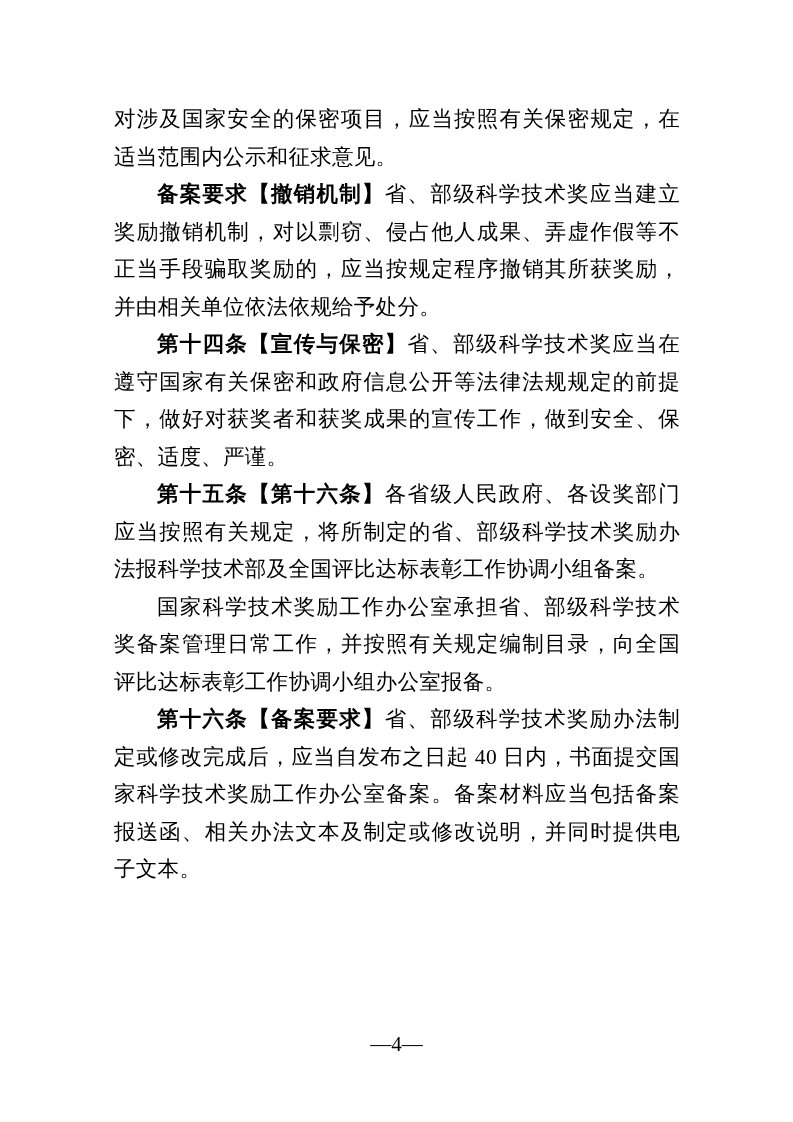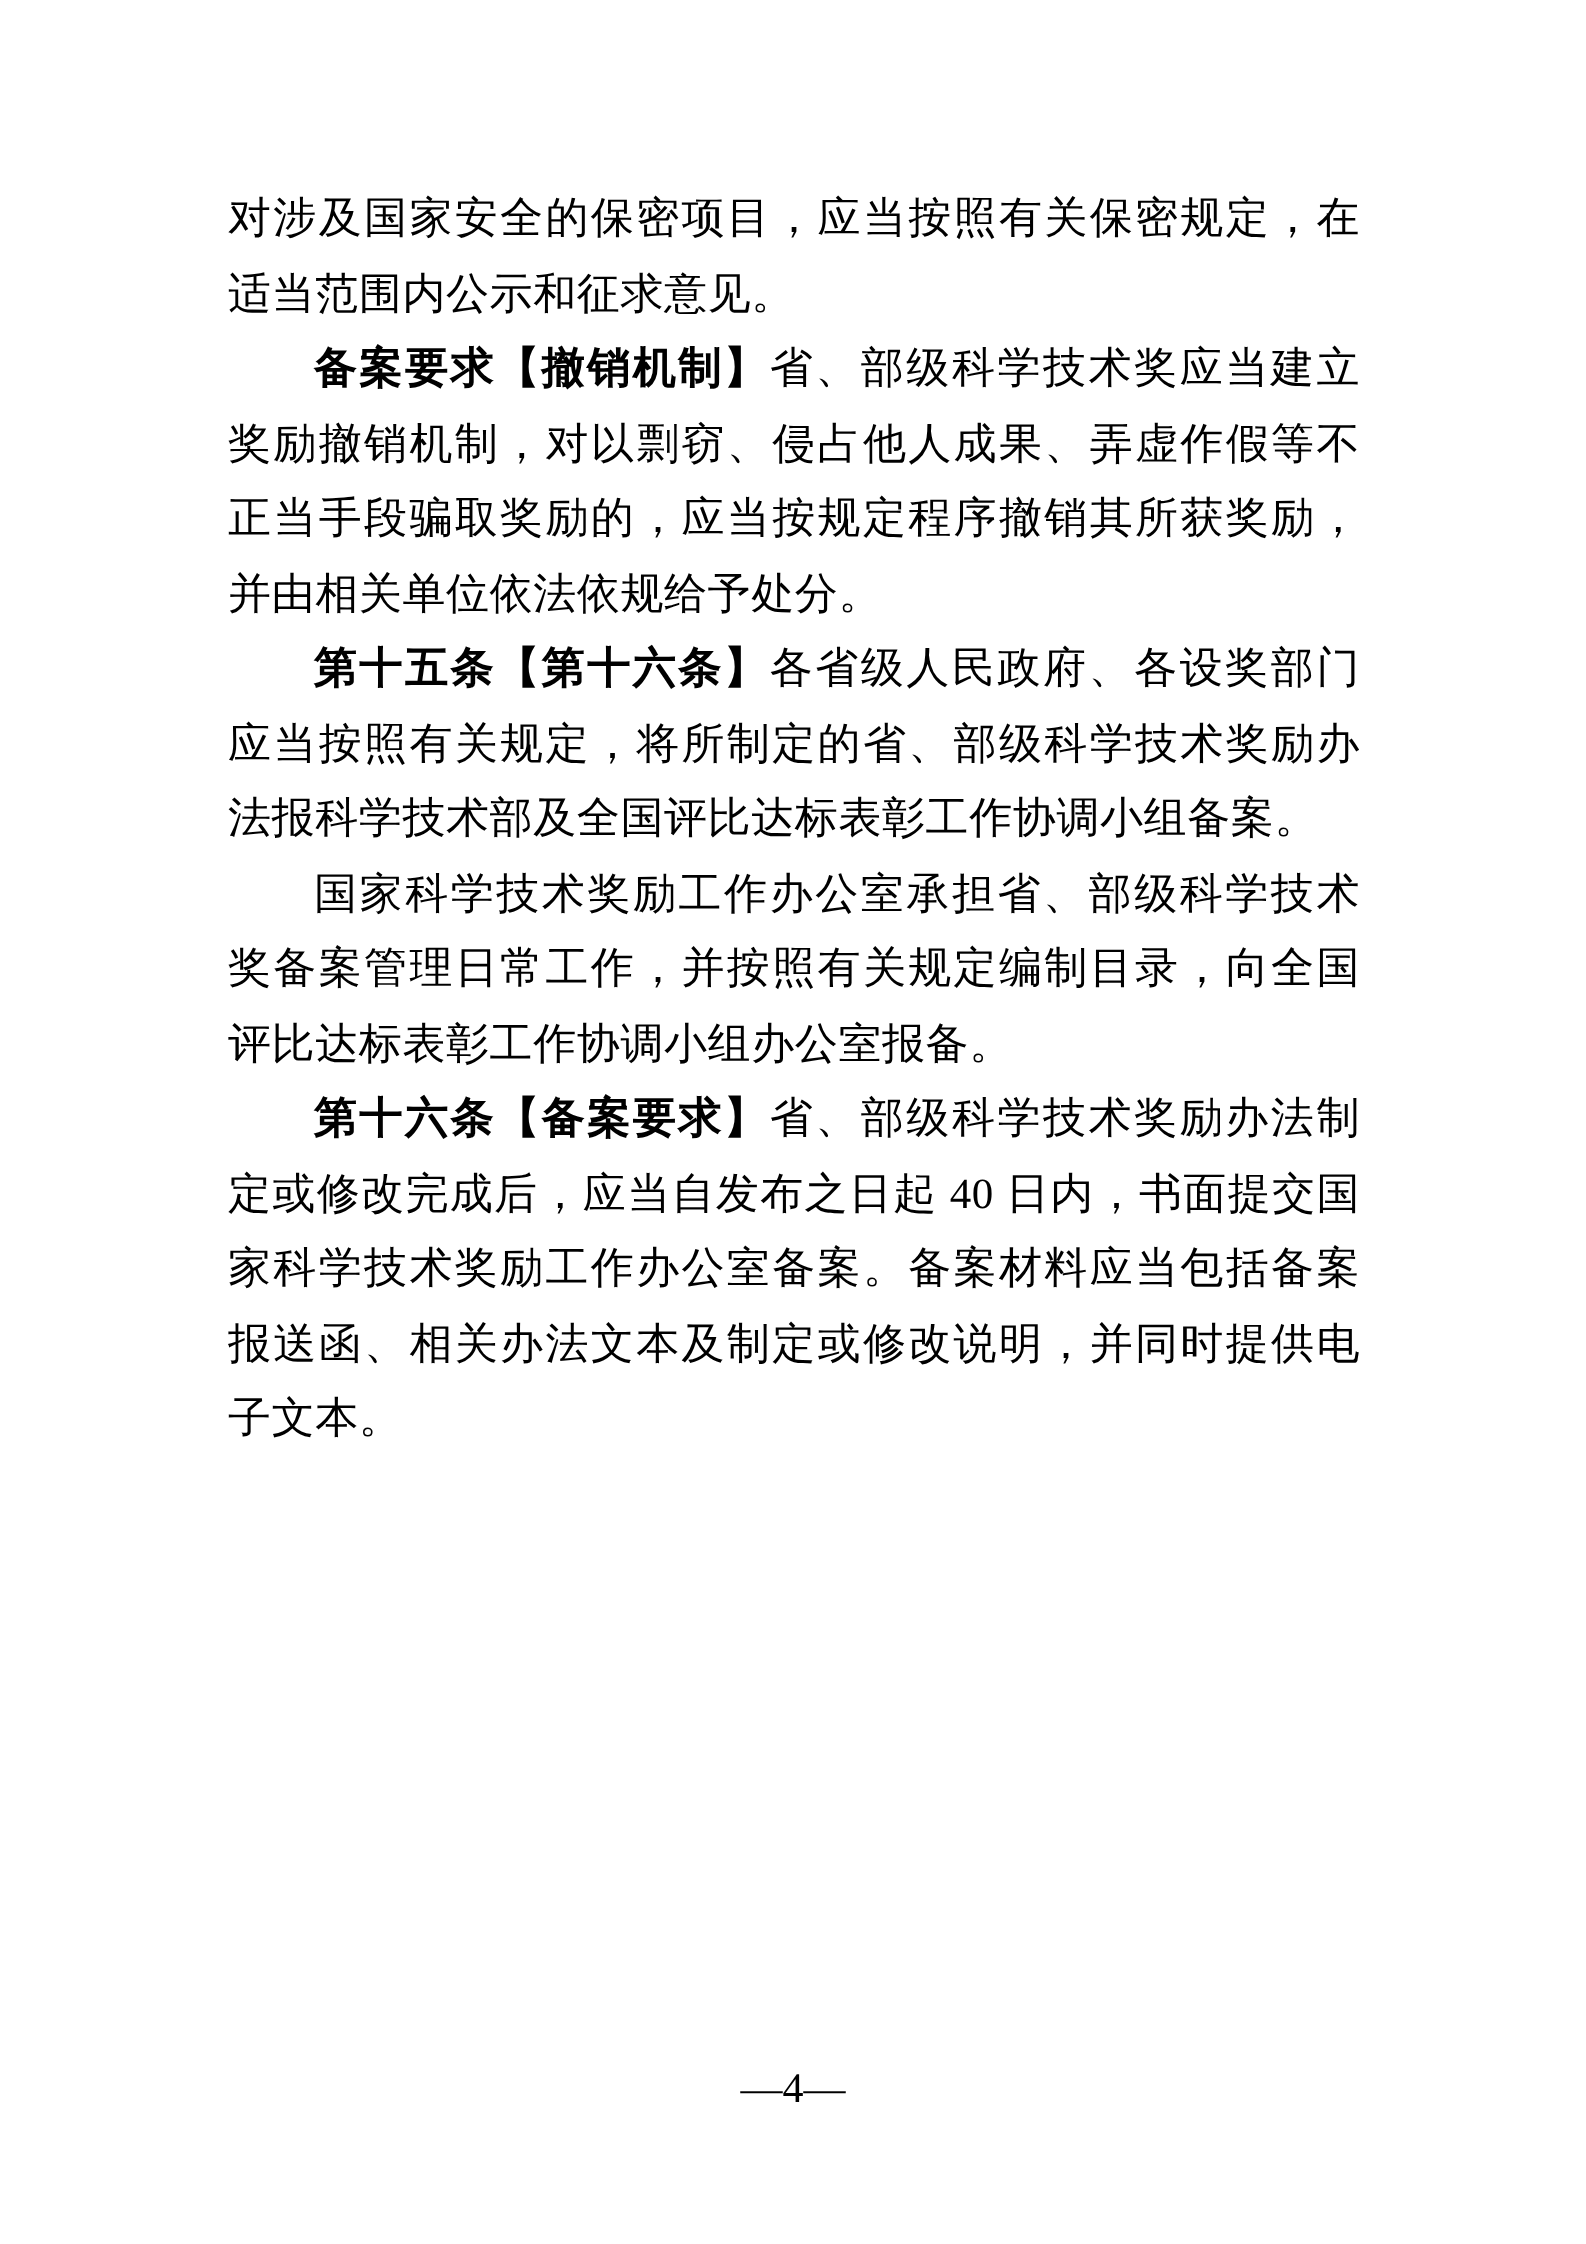--- a/index.html
+++ b/index.html
@@ -12,21 +12,21 @@
     width: 793px;
     height: 1122px;
     background: #ffffff;
     overflow: hidden;
     font-family: "Liberation Serif", "DejaVu Serif", serif;
     color: #000000;
   }
   .content {
     position: absolute;
     left: 114px;
-    top: 91px;
+    top: 101px;
     width: 566px;
   }
   p.para {
     margin: 0;
     padding: 0;
     font-size: 21.5px;
     line-height: 37.5px;
     text-align: justify;
     text-justify: inter-character;
     letter-spacing: 0.3px;
@@ -52,20 +52,21 @@
 </style>
 </head>
 <body>
 
 <div class="page">
   <div class="content" id="paragraphs">
   <p class="para"><span>对涉及国家安全的保密项目，应当按照有关保密规定，在适当范围内公示和征求意见。</span></p>
 
   <p class="para indent"><b class="lead">备案要求【撤销机制】</b><span>省、部级科学技术奖应当建立奖励撤销机制，对以剽窃、侵占他人成果、弄虚作假等不正当手段骗取奖励的，应当按规定程序撤销其所获奖励，并由相关单位依法依规给予处分。</span></p>
 
+  <p class="para indent"><b class="lead">第十四条【宣传与保密】</b><span>省、部级科学技术奖应当在遵守国家有关保密和政府信息公开等法律法规规定的前提下，做好对获奖者和获奖成果的宣传工作，做到安全、保密、适度、严谨。</span></p>
 
   <p class="para indent"><b class="lead">第十五条【第十六条】</b><span>各省级人民政府、各设奖部门应当按照有关规定，将所制定的省、部级科学技术奖励办法报科学技术部及全国评比达标表彰工作协调小组备案。</span></p>
 
   <p class="para indent"><span>国家科学技术奖励工作办公室承担省、部级科学技术奖备案管理日常工作，并按照有关规定编制目录，向全国评比达标表彰工作协调小组办公室报备。</span></p>
 
   <p class="para indent"><b class="lead">第十六条【备案要求】</b><span>省、部级科学技术奖励办法制定或修改完成后，应当自发布之日起 40 日内，书面提交国家科学技术奖励工作办公室备案。备案材料应当包括备案报送函、相关办法文本及制定或修改说明，并同时提供电子文本。</span></p>
 
 
 </div>
   <div class="footer">

